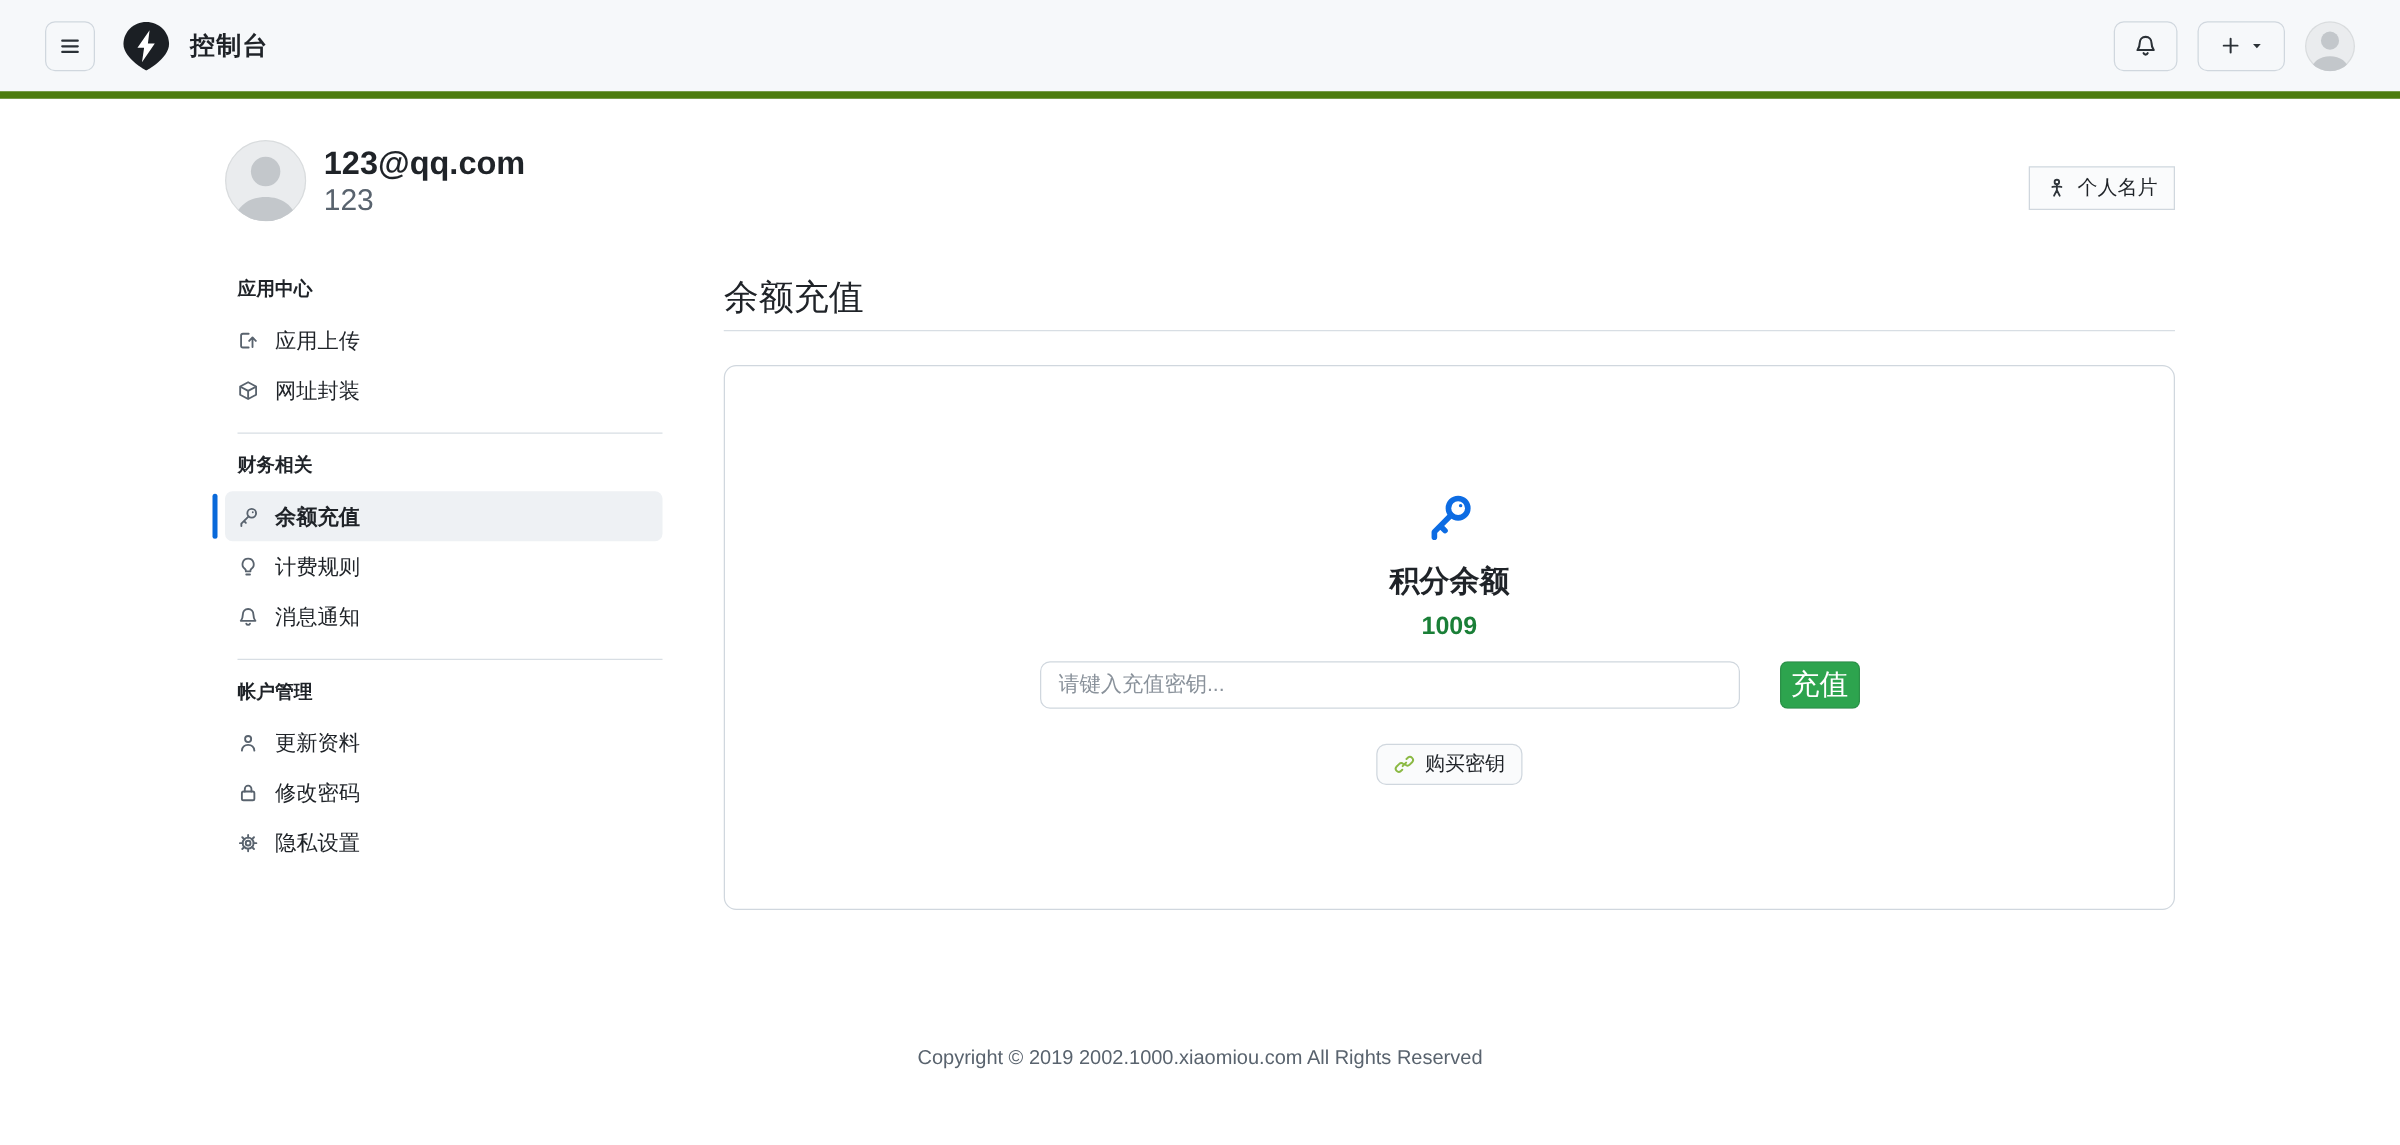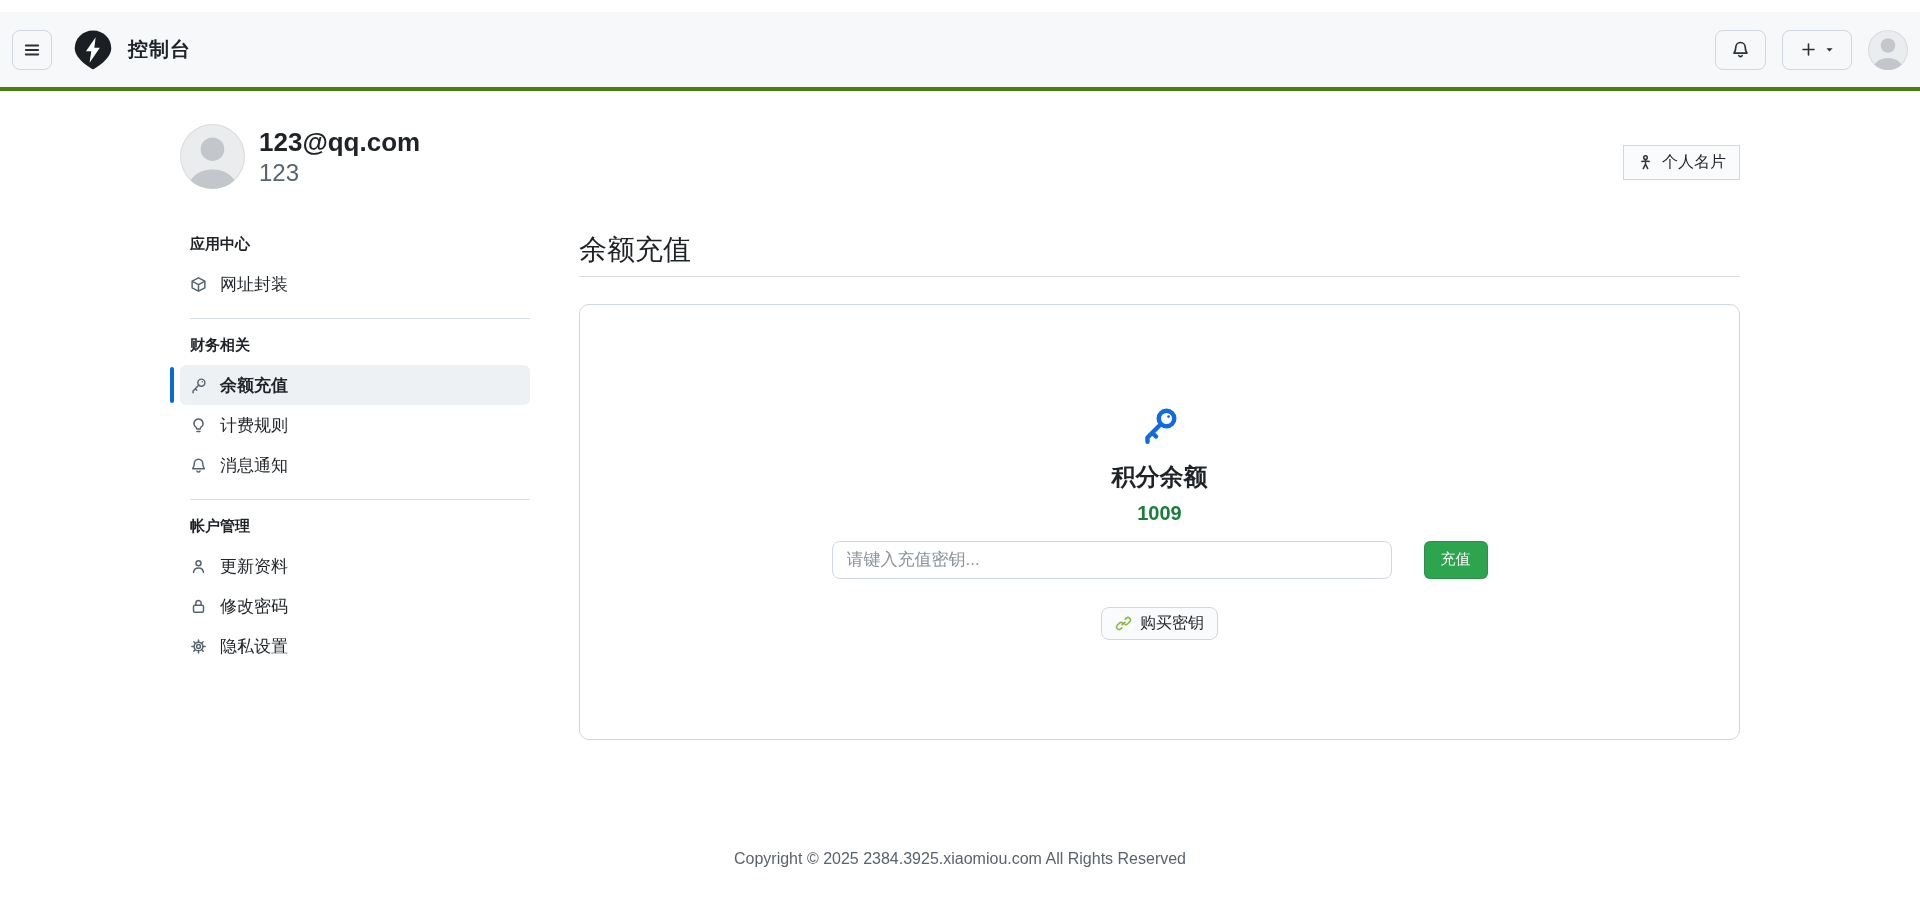--- a/index.html
+++ b/index.html
@@ -15,22 +15,22 @@
     --link-green:#8bb944;
   }
   *{box-sizing:border-box;margin:0;padding:0;}
   html,body{width:1920px;height:916px;overflow:hidden;}
   body{
     font-family:"Liberation Sans","DejaVu Sans",sans-serif;
     background:#ffffff;color:var(--text-dark);
   }
   svg{display:block;}
   
-  .topbar{height:79px;background:var(--header-bg);border-bottom:4px solid #4d7c0f;
-    display:flex;align-items:center;padding:0 12px;margin-top:12px;}
+  .topbar{height:79px;background:var(--header-bg);border-bottom:6px solid #4d7c0f;
+    display:flex;align-items:center;padding:0 36px;}
   .hamburger{width:40px;height:40px;border:1px solid var(--border);border-radius:8px;
     background:transparent;display:flex;align-items:center;justify-content:center;color:#2b3137;cursor:pointer;}
   .logo{margin-left:22px;width:38px;height:42px;}
   .app-title{margin-left:16px;font-size:20px;font-weight:700;letter-spacing:1px;}
   .top-right{margin-left:auto;display:flex;align-items:center;gap:16px;}
   .icon-btn{height:40px;border:1px solid var(--border);border-radius:8px;background:transparent;
     display:flex;align-items:center;justify-content:center;color:#2b3137;cursor:pointer;}
   .bell-btn{width:51px;}
   .plus-btn{width:70px;gap:7px;}
   .avatar{border-radius:50%;background:#eaecee;overflow:hidden;flex:none;}
@@ -64,21 +64,21 @@
   .card{margin-top:27px;height:436px;border:1px solid var(--border);border-radius:10px;background:#fff;
     display:flex;flex-direction:column;align-items:center;justify-content:center;}
   .big-key{color:var(--key-blue);}
   .balance-label{font-size:24px;font-weight:700;margin-top:16px;}
   .balance-value{font-size:20px;font-weight:700;color:var(--balance-green);margin-top:9px;}
   .input-row{display:flex;gap:32px;margin-top:16px;align-items:flex-start;}
   .key-input{width:560px;height:38px;border:1px solid var(--border);border-radius:8px;padding:0 14px;
     font-size:17px;color:var(--text-dark);background:#fff;outline:none;font-family:inherit;}
   .key-input::placeholder{color:#8a929b;}
   .recharge-btn{width:64px;height:38px;background:var(--btn-green);color:#fff;border:1px solid rgba(31,35,40,.15);
-    border-radius:6px;font-size:15px;cursor:pointer;font-family:inherit;}
+    border-radius:6px;font-size:23px;cursor:pointer;font-family:inherit;}
   .buy-btn{height:33px;margin-top:28px;padding:12px 13px;display:flex;align-items:center;gap:8px;
     border:1px solid var(--border);border-radius:8px;background:#fafbfc;font-size:16px;color:var(--text-dark);
     cursor:pointer;font-family:inherit;}
   .buy-btn svg{color:var(--link-green);}
   
   .footer{margin-top:110px;text-align:center;font-size:16px;color:var(--text-gray);}
 </style>
 </head>
 <body>
 
@@ -152,20 +152,29 @@
       </span>
       <span>个人名片</span>
     </button>
   </div>
 
   <div class="content-row">
 
     <nav class="sidebar">
 
       <div class="side-header">应用中心</div>
+      <div class="side-item">
+        <span class="sicon">
+          <svg width="17" height="17" viewBox="0 0 16 16" fill="none" stroke="currentColor" stroke-width="1.4" stroke-linecap="round" stroke-linejoin="round">
+            <path d="M8.4 2.8H4.1c-.8 0-1.4.6-1.4 1.4v7.6c0 .8.6 1.4 1.4 1.4h4.3"></path>
+            <path d="M11.3 12.8V5.9M8.8 8.2l2.5-2.6 2.5 2.6"></path>
+          </svg>
+        </span>
+        <span>应用上传</span>
+      </div>
       <div class="side-item">
         <span class="sicon">
           <svg width="17" height="17" viewBox="0 0 16 16" fill="none" stroke="currentColor" stroke-width="1.4" stroke-linejoin="round">
             <path d="M8 1.7 14 4.9v6.2L8 14.3 2 11.1V4.9Z"></path>
             <path d="M2.2 5.1 8 8.2l5.8-3.1M8 8.2v6"></path>
           </svg>
         </span>
         <span>网址封装</span>
       </div>
 
@@ -262,14 +271,14 @@
             </svg>
           </span>
           <span>购买密钥</span>
         </button>
       </section>
     </main>
   </div>
 </div>
 
 <footer class="footer">
-  <span>Copyright © 2025 2384.3925.xiaomiou.com All Rights Reserved</span>
+  <span>Copyright © 2019 2002.1000.xiaomiou.com All Rights Reserved</span>
 </footer>
 
 </body></html>

